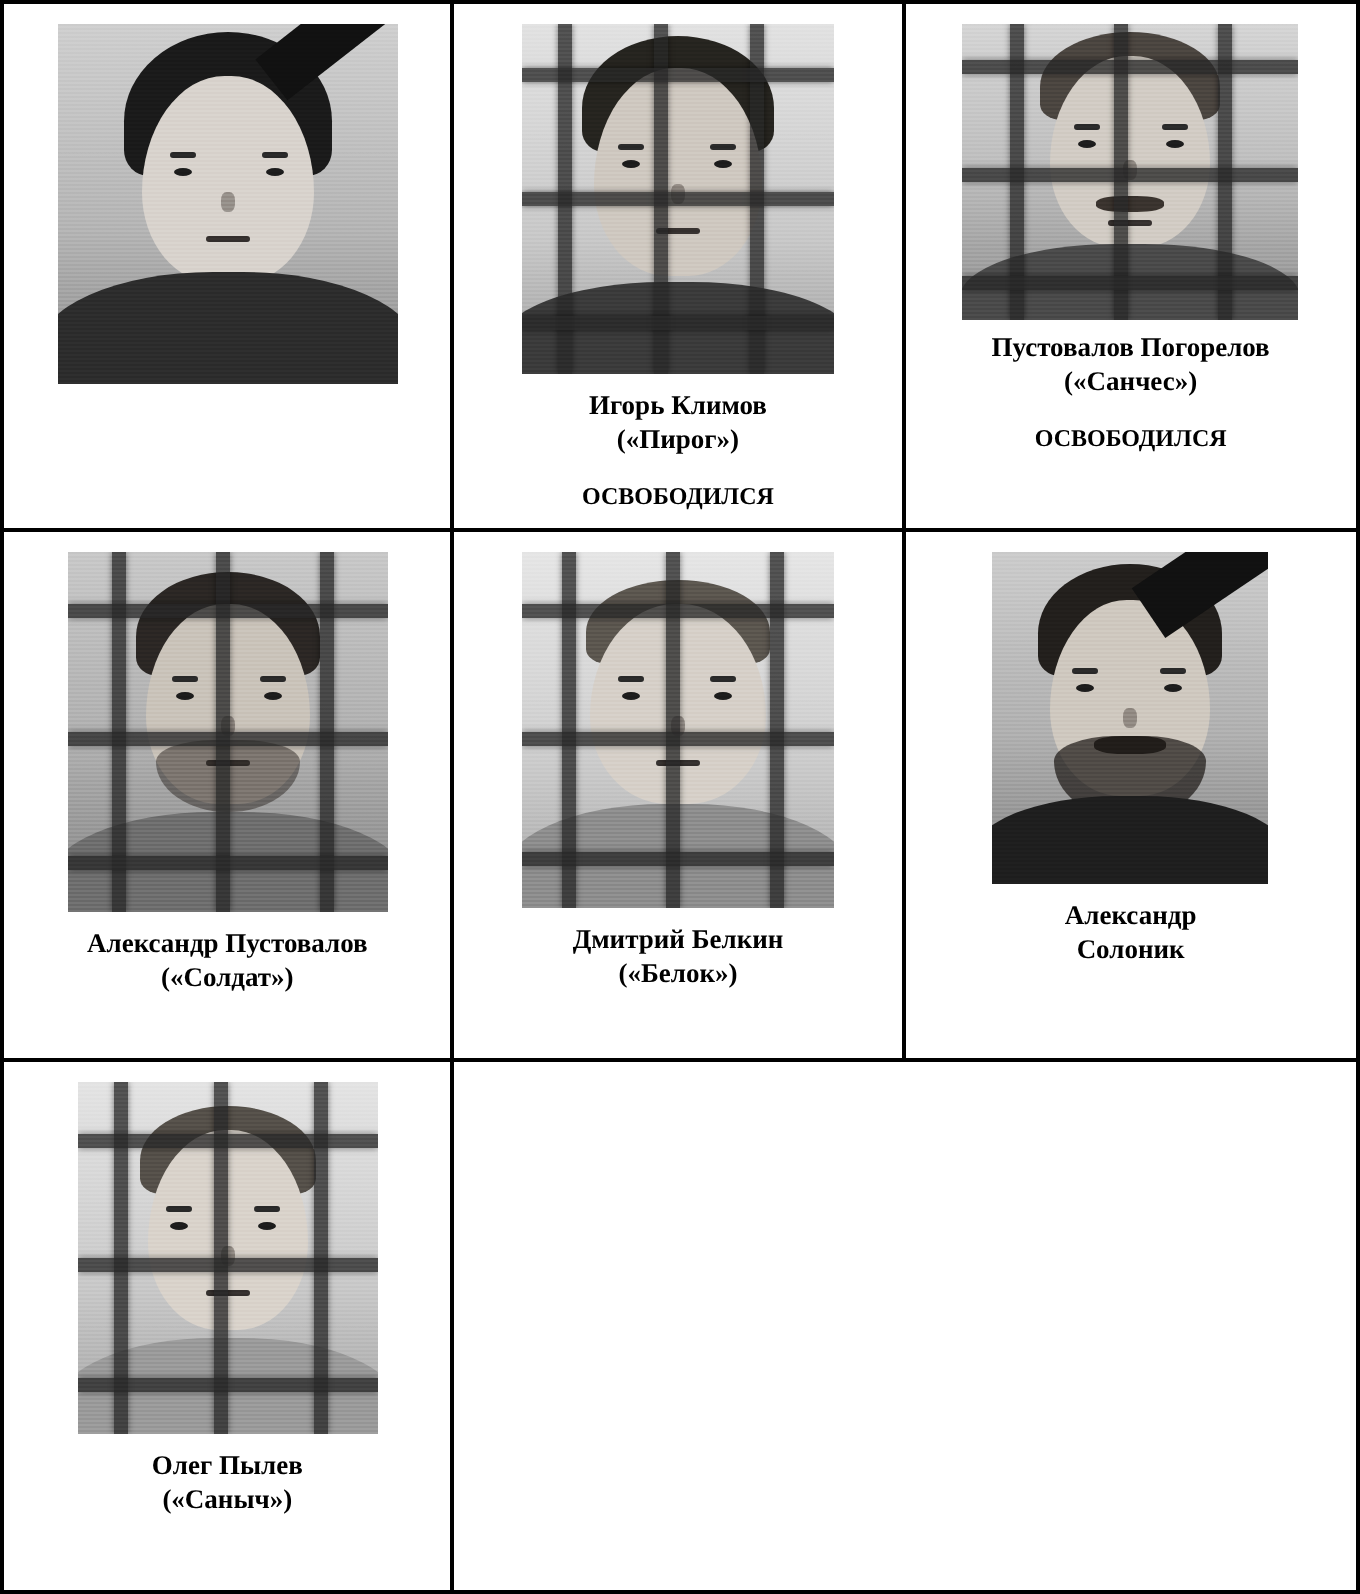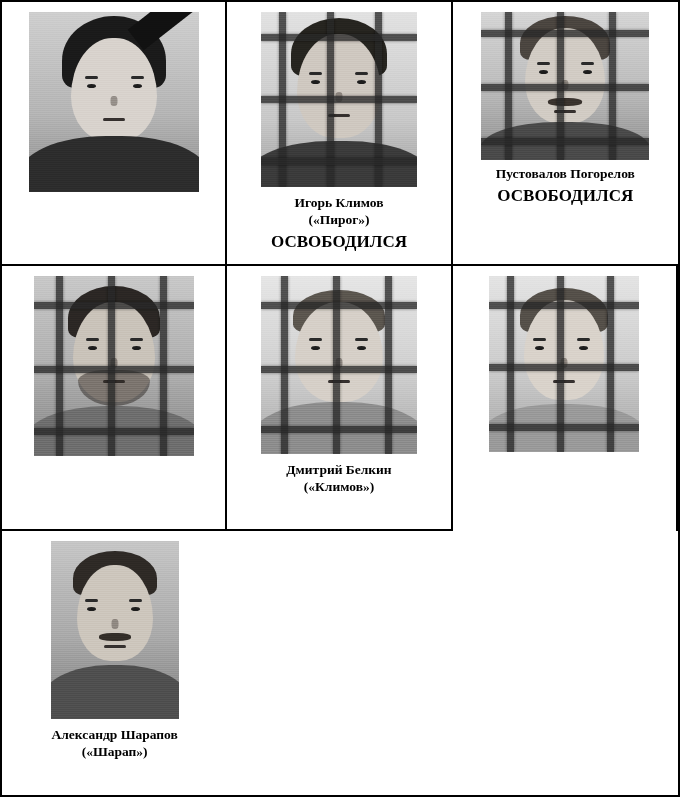--- a/index.html
+++ b/index.html
@@ -147,22 +147,22 @@
     margin-top: 8px;
     text-align: center;
     font-weight: bold;
     font-size: 13.5px;
     line-height: 1.25;
   }
   .caption .line2 { display: block; }
   .released {
     display: block;
     font-weight: bold;
-    font-size: 17px;
-    margin-top: 2px;
+    font-size: 12px;
+    margin-top: 12px;
   }
   .caption-top {
     margin-top: 6px;
   }
   .grain {
     position: absolute;
     inset: 0;
     background:
       repeating-linear-gradient(0deg, rgba(255,255,255,0.05) 0 1px, rgba(0,0,0,0.05) 1px 2px);
     mix-blend-mode: overlay;
@@ -237,20 +237,21 @@
         <div class="v" style="left:76px;"></div>
         <div class="v" style="left:128px;"></div>
         <div class="h" style="top:18px;"></div>
         <div class="h" style="top:72px;"></div>
         <div class="h" style="top:126px;"></div>
       </div>
       <div class="grain"></div>
     </div>
     <div class="caption caption-top">
       <span>Пустовалов Погорелов</span>
+      <span class="line2">(«Санчес»)</span>
       <span class="released">ОСВОБОДИЛСЯ</span>
     </div>
   </div>
 
   <div class="cell col1 row2">
     <div class="photo" style="width:160px;height:180px;">
       <div class="base" style="background:linear-gradient(180deg,#c8c8c8 0%,#aeaeae 55%,#838383 100%);"></div>
       <div class="hair" style="top:10px;width:92px;height:52px;background:#2b2724;"></div>
       <div class="head" style="top:26px;width:82px;height:100px;background:#cac3ba;"></div>
       <div class="brow" style="left:52px;top:62px;"></div>
@@ -264,20 +265,24 @@
       <div class="bars">
         <div class="v" style="left:22px;"></div>
         <div class="v" style="left:74px;"></div>
         <div class="v" style="left:126px;"></div>
         <div class="h" style="top:26px;"></div>
         <div class="h" style="top:90px;"></div>
         <div class="h" style="top:152px;"></div>
       </div>
       <div class="grain"></div>
     </div>
+    <div class="caption">
+      <span>Александр Пустовалов</span>
+      <span class="line2">(«Солдат»)</span>
+    </div>
   </div>
 
   <div class="cell col2 row2">
     <div class="photo" style="width:156px;height:178px;">
       <div class="base" style="background:linear-gradient(180deg,#e6e6e6 0%,#cfcfcf 55%,#a8a8a8 100%);"></div>
       <div class="hair" style="top:14px;width:92px;height:42px;background:#5b564f;"></div>
       <div class="head" style="top:26px;width:88px;height:100px;background:#d6d0c8;"></div>
       <div class="brow" style="left:48px;top:62px;"></div>
       <div class="brow" style="left:94px;top:62px;"></div>
       <div class="eye" style="left:50px;top:70px;"></div>
@@ -290,24 +295,45 @@
         <div class="v" style="left:72px;"></div>
         <div class="v" style="left:124px;"></div>
         <div class="h" style="top:26px;"></div>
         <div class="h" style="top:90px;"></div>
         <div class="h" style="top:150px;"></div>
       </div>
       <div class="grain"></div>
     </div>
     <div class="caption">
       <span>Дмитрий Белкин</span>
-      <span class="line2">(«Климов»)</span>
-    </div>
-  </div>
-
+      <span class="line2">(«Белок»)</span>
+    </div>
+  </div>
+
+  <div class="cell col3 row2">
+    <div class="photo" style="width:138px;height:166px;">
+      <div class="base" style="background:linear-gradient(180deg,#cccccc 0%,#b0b0b0 55%,#838383 100%);"></div>
+      <div class="hair" style="top:6px;width:92px;height:56px;background:#221f1c;"></div>
+      <div class="head" style="top:24px;width:80px;height:98px;background:#cfc8bf;"></div>
+      <div class="brow" style="left:40px;top:58px;"></div>
+      <div class="brow" style="left:84px;top:58px;"></div>
+      <div class="eye" style="left:42px;top:66px;"></div>
+      <div class="eye" style="left:86px;top:66px;"></div>
+      <div class="nose" style="top:78px;"></div>
+      <div class="moustache" style="top:92px;width:36px;height:9px;background:#2a2522;"></div>
+      <div class="beard" style="top:92px;width:76px;height:42px;background:rgba(30,26,23,0.72);"></div>
+      <div class="shoulders" style="width:160px;height:44px;background:#1e1e1e;"></div>
+      <div class="ribbon2"></div>
+      <div class="grain"></div>
+    </div>
+    <div class="caption">
+      <span>Александр</span>
+      <span class="line2">Солоник</span>
+    </div>
+  </div>
 
 
   <div class="cell col2 row3">
     <div class="photo" style="width:150px;height:176px;">
       <div class="base" style="background:linear-gradient(180deg,#e4e4e4 0%,#cbcbcb 55%,#a5a5a5 100%);"></div>
       <div class="hair" style="top:12px;width:88px;height:44px;background:#555049;"></div>
       <div class="head" style="top:24px;width:80px;height:100px;background:#d9d3cb;"></div>
       <div class="brow" style="left:44px;top:62px;"></div>
       <div class="brow" style="left:88px;top:62px;"></div>
       <div class="eye" style="left:46px;top:70px;"></div>
@@ -318,36 +344,20 @@
       <div class="bars">
         <div class="v" style="left:18px;"></div>
         <div class="v" style="left:68px;"></div>
         <div class="v" style="left:118px;"></div>
         <div class="h" style="top:26px;"></div>
         <div class="h" style="top:88px;"></div>
         <div class="h" style="top:148px;"></div>
       </div>
       <div class="grain"></div>
     </div>
-  </div>
-
-  <div class="cell col3 row3">
-    <div class="photo" style="width:128px;height:178px;">
-      <div class="base" style="background:linear-gradient(180deg,#c6c6c6 0%,#a9a9a9 55%,#7e7e7e 100%);"></div>
-      <div class="hair" style="top:10px;width:84px;height:44px;background:#2e2a26;"></div>
-      <div class="head" style="top:24px;width:76px;height:96px;background:#cdc6bd;"></div>
-      <div class="brow" style="left:34px;top:58px;"></div>
-      <div class="brow" style="left:78px;top:58px;"></div>
-      <div class="eye" style="left:36px;top:66px;"></div>
-      <div class="eye" style="left:80px;top:66px;"></div>
-      <div class="nose" style="top:78px;"></div>
-      <div class="moustache" style="top:92px;width:32px;height:8px;background:#332e29;"></div>
-      <div class="mouth" style="top:104px;"></div>
-      <div class="shoulders" style="width:150px;height:54px;background:#4f4f4f;"></div>
-      <div class="grain"></div>
-    </div>
-    <div class="caption">
-      <span>Александр Шарапов</span>
-      <span class="line2">(«Шарап»)</span>
-    </div>
-  </div>
+    <div class="caption">
+      <span>Олег Пылев</span>
+      <span class="line2">(«Саныч»)</span>
+    </div>
+  </div>
+
 
 </div>
 
 </body></html>

